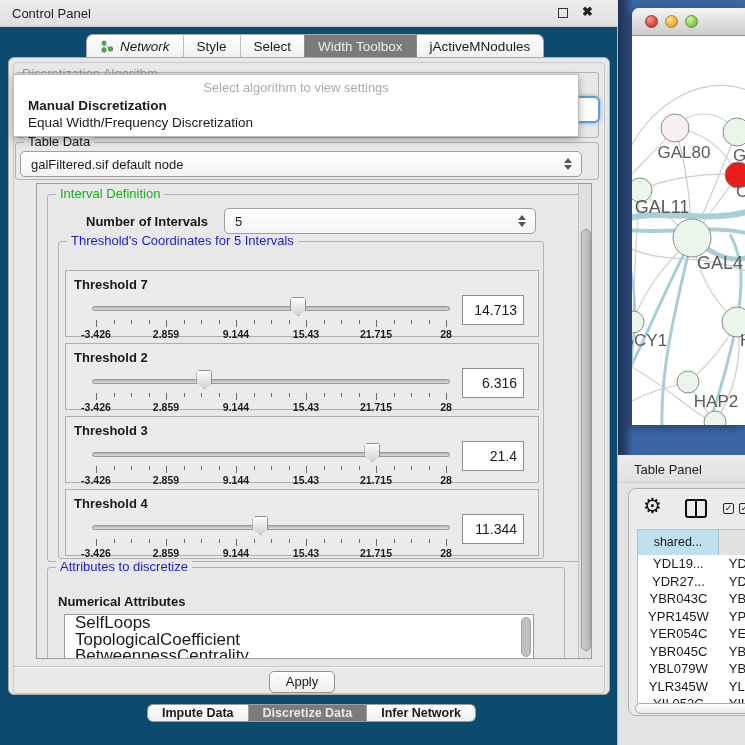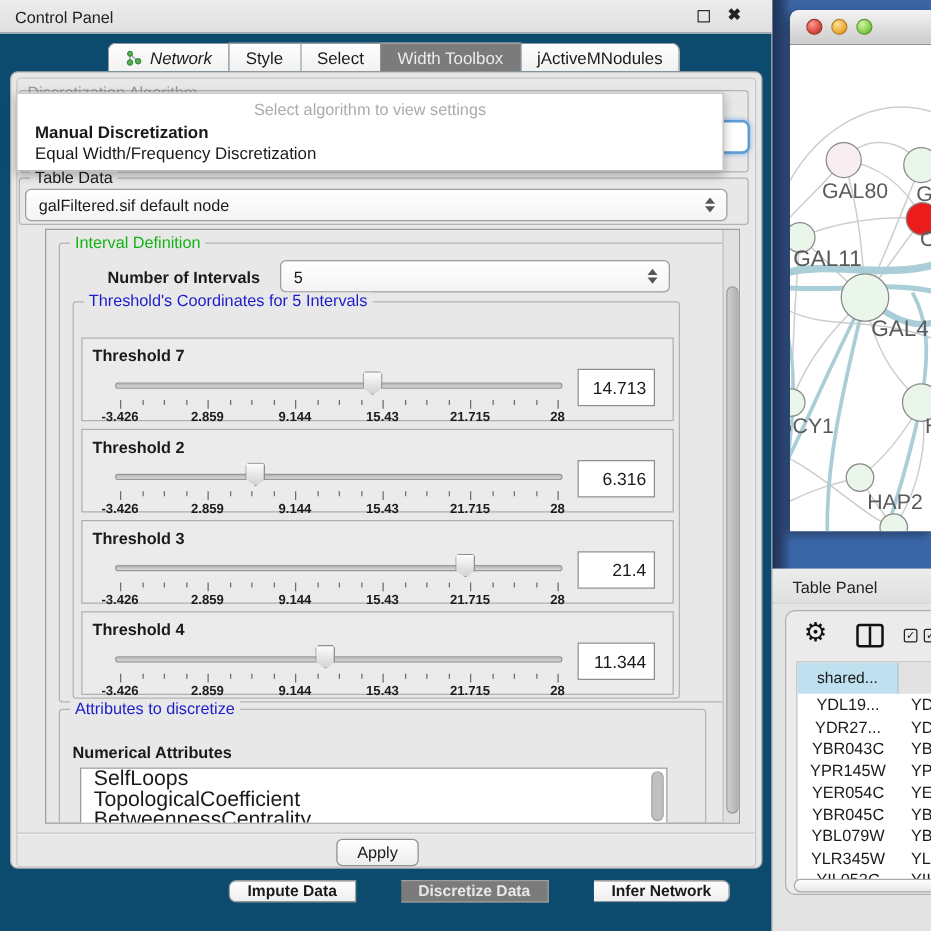--- a/index.html
+++ b/index.html
@@ -73,21 +73,21 @@
   #attr-fieldset { left:10px; top:383px; width:518px; height:110px; }
   #attr-label { position:absolute; left:10px; top:26px; font-weight:bold; font-size:13px; }
   #attr-list { position:absolute; left:16px; top:46px; width:470px; height:46px; background:#fff; border:1px solid #9a9a9a; overflow:hidden; }
   #attr-list .item { padding-left:10px; height:16.5px; line-height:16.5px; font-size:17px; }
   #attr-scroll { position:absolute; right:2px; top:2px; width:10px; height:40px; background:#c0c0c0; border:1px solid #a5a5a5; border-radius:5px; }
 
   #apply-divider { position:absolute; left:14px; top:666px; width:590px; height:1px; background:#c6c6c6; box-shadow:0 1px 0 #f4f4f4; }
   #apply-btn { position:absolute; left:269px; top:671px; width:66px; height:22px; background:linear-gradient(#fefefe,#ededed); border:1px solid #919191; border-radius:5px; font-size:13px; text-align:center; line-height:20px; }
 
   #bottom-tabstrip { position:absolute; left:147px; top:704px; height:18px; display:flex; }
-  .btab { height:18px; display:flex; align-items:center; padding:0 14px; font-size:12.5px; font-weight:bold; background:linear-gradient(#fdfdfd,#efefef); border:1px solid #9d9d9d; border-left:none; white-space:nowrap;margin-left:36px; }
+  .btab { height:18px; display:flex; align-items:center; padding:0 14px; font-size:12.5px; font-weight:bold; background:linear-gradient(#fdfdfd,#efefef); border:1px solid #9d9d9d; border-left:none; white-space:nowrap; }
   .btab.first { border-left:1px solid #9d9d9d; border-radius:6px 0 0 6px; }
   .btab.last  { border-radius:0 6px 6px 0; }
   .btab.selected { background:#7b7b7b; color:#e8e8e8; }
 
   
   #right-region { position:absolute; left:618px; top:0; width:127px; height:745px; }
   #net-bg { position:absolute; left:0; top:0; width:127px; height:455px; background:linear-gradient(90deg,#1d3256 0px,#29426f 7px,#3b66a6 15px,#3b66a6 100%); }
   #net-window { position:absolute; left:14px; top:8px; width:113px; height:417px; border-radius:7px 0 0 0; box-shadow:-3px 3px 8px rgba(0,0,0,.35); overflow:hidden; background:#fff; }
   #nw-titlebar { position:absolute; left:0; top:0; width:113px; height:28px; background:linear-gradient(#f4f4f4,#cccccc); border-bottom:1px solid #909090; border-radius:7px 0 0 0; }
   .light { position:absolute; top:7px; width:13px; height:13px; border-radius:50%; }

